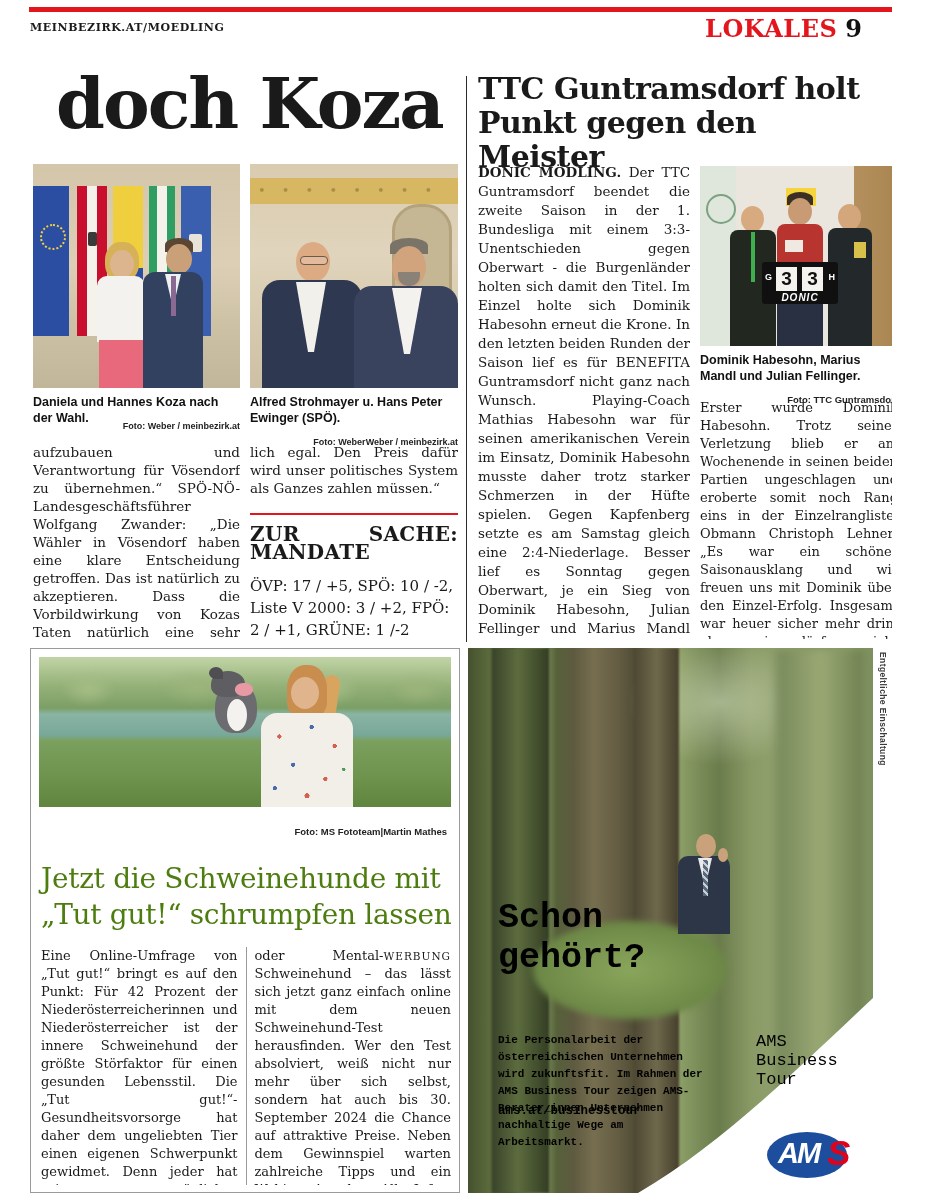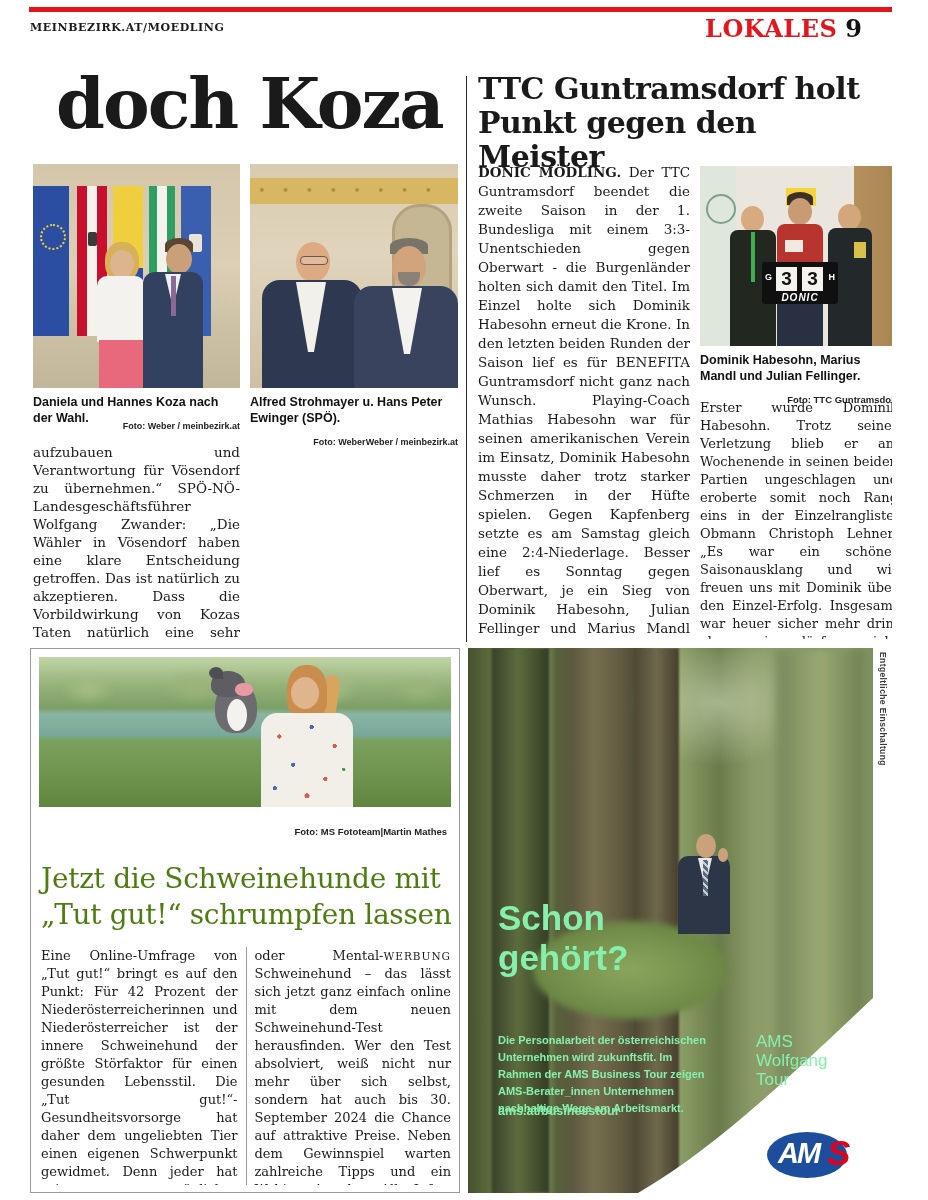--- a/index.html
+++ b/index.html
@@ -168,21 +168,21 @@
               background:radial-gradient(#8aa65c,#5f7a3c);filter:blur(3px);}
   .ad-man-head{position:absolute;left:228px;top:186px;width:20px;height:24px;border-radius:50%;background:#c9a27c;}
   .ad-man-hand{position:absolute;left:250px;top:200px;width:10px;height:14px;border-radius:50%;background:#c9a27c;}
   .ad-man-body{position:absolute;left:210px;top:208px;width:52px;height:78px;border-radius:10px 10px 0 0;
                background:#2c3646;}
   .ad-man-shirt{position:absolute;left:230px;top:210px;width:14px;height:30px;background:#e8eaec;
                 clip-path:polygon(0 0,100% 0,50% 100%);}
   .ad-man-tie{position:absolute;left:235px;top:212px;width:5px;height:36px;
               background:repeating-linear-gradient(45deg,#5a6a7e 0 3px,#c9cdd4 3px 5px);}
   .swoosh{position:absolute;left:0;top:0;width:405px;height:545px;}
-  .ad-text{position:absolute;color:#86efac;font-family:Liberation Sans, sans-serif;}
+  .ad-text{position:absolute;color:#000000;font-family:Liberation Mono, monospace;}
   .ad-headline{left:30px;top:250px;font-size:35px;line-height:40px;font-weight:bold;width:190px;}
   .ad-body{left:30px;top:384px;width:210px;font-size:11px;line-height:17px;font-weight:bold;}
   .ad-url{left:30px;top:456px;font-size:12.5px;font-weight:bold;}
   .ad-program{left:288px;top:384px;width:90px;font-size:17px;line-height:19px;}
   .ams-logo{position:absolute;right:6px;bottom:12px;width:100px;height:52px;font-family:"Liberation Sans",sans-serif;}
   .ams-ellipse{position:absolute;left:0;top:3px;width:80px;height:46px;background:#1d4e9e;border-radius:50%;}
   .ams-am{position:absolute;left:11px;top:8px;font-size:29px;font-weight:bold;font-style:italic;
           color:#fff;letter-spacing:-2px;}
   .ams-s{position:absolute;left:60px;top:4px;font-size:35px;font-weight:bold;font-style:italic;color:#e2001a;}
   .vlabel{position:absolute;left:878px;top:652px;writing-mode:vertical-rl;
@@ -240,20 +240,26 @@
     <div class="p2-suit"></div>
     <div class="p2-shirt"></div>
   </div>
   <div class="caption cap2">
     <span>Alfred Strohmayer u. Hans Peter Ewinger (SPÖ).</span>
     <span class="credit">Foto: WeberWeber / meinbezirk.at</span>
   </div>
 
   <div class="bodycol c-left1">
     <p>aufzubauen und Verantwortung für Vösendorf zu übernehmen.“ SPÖ-NÖ-Landesgeschäftsführer Wolfgang Zwander: „Die Wähler in Vösendorf haben eine klare Entscheidung getroffen. Das ist natürlich zu akzeptieren. Dass die Vorbildwirkung von Kozas Taten natürlich eine sehr negative ist und bleibt, war der ÖVP in den vergangenen Wochen offensicht-</p>
+  </div>
+  <div class="bodycol c-left2">
+    <p>lich egal. Den Preis dafür wird unser politisches System als Ganzes zahlen müssen.“</p>
+    <div class="rule-red"></div>
+    <div class="zursache">ZUR SACHE: MANDATE</div>
+    <p class="mandates">ÖVP: 17 / +5, SPÖ: 10 / -2, Liste V 2000: 3 / +2, FPÖ: 2 / +1, GRÜNE: 1 /-2</p>
   </div>
 
   <div class="bodycol c-ttc1">
     <p><b>DONIC MÖDLING.</b>
        <span>Der TTC Guntramsdorf beendet die zweite Saison in der 1. Bundesliga mit einem 3:3-Unentschieden gegen Oberwart - die Burgenländer holten sich damit den Titel. Im Einzel holte sich Dominik Habesohn erneut die Krone. In den letzten beiden Runden der Saison lief es für BENEFITA Guntramsdorf nicht ganz nach Wunsch. Playing-Coach Mathias Habesohn war für seinen amerikanischen Verein im Einsatz, Dominik Habesohn musste daher trotz starker Schmerzen in der Hüfte spielen. Gegen Kapfenberg setzte es am Samstag gleich eine 2:4-Niederlage. Besser lief es Sonntag gegen Oberwart, je ein Sieg von Dominik Habesohn, Julian Fellinger und Marius Mandl machten ein 3:3-Unentschieden perfekt. Die Burgenländer holten sich mit dem Remis den Titel und sind somit Nachfolger der Guntramsdorfer, die im Vorjahr über Platz eins jubelten. Erneut</span></p>
   </div>
 
   <div class="photo ph3">
     <div class="ttc-bg"></div>
     <div class="tree-logo"></div>
@@ -321,21 +327,21 @@
     <div class="ad-man-shirt"></div>
     <div class="ad-man-tie"></div>
     <div class="ad-man-head"></div>
     <div class="ad-man-hand"></div>
     <svg class="swoosh" viewBox="0 0 405 545">
       <path d="M 170,545 C 252,497 322,428 405,350 L 405,545 Z" fill="#ffffff"></path>
     </svg>
     <div class="ad-text ad-headline">Schon gehört?</div>
     <div class="ad-text ad-body">Die Personalarbeit der österreichischen Unternehmen wird zukunftsfit. Im Rahmen der AMS Business Tour zeigen AMS-Berater_innen Unternehmen nachhaltige Wege am Arbeitsmarkt.</div>
     <div class="ad-text ad-url">ams.at/businesstour</div>
-    <div class="ad-text ad-program">AMS Wolfgang Tour</div>
+    <div class="ad-text ad-program">AMS Business Tour</div>
     <div class="ams-logo">
       <div class="ams-ellipse"></div>
       <span class="ams-am">AM</span>
       <span class="ams-s">S</span>
     </div>
   </div>
   <div class="vlabel">Entgeltliche Einschaltung</div>
 
 </div>
 

